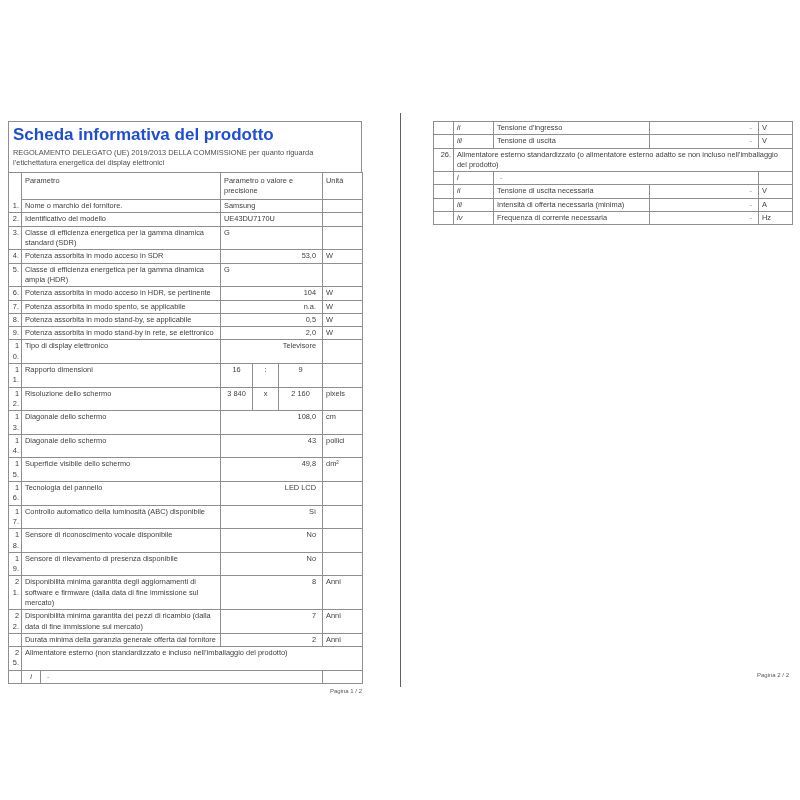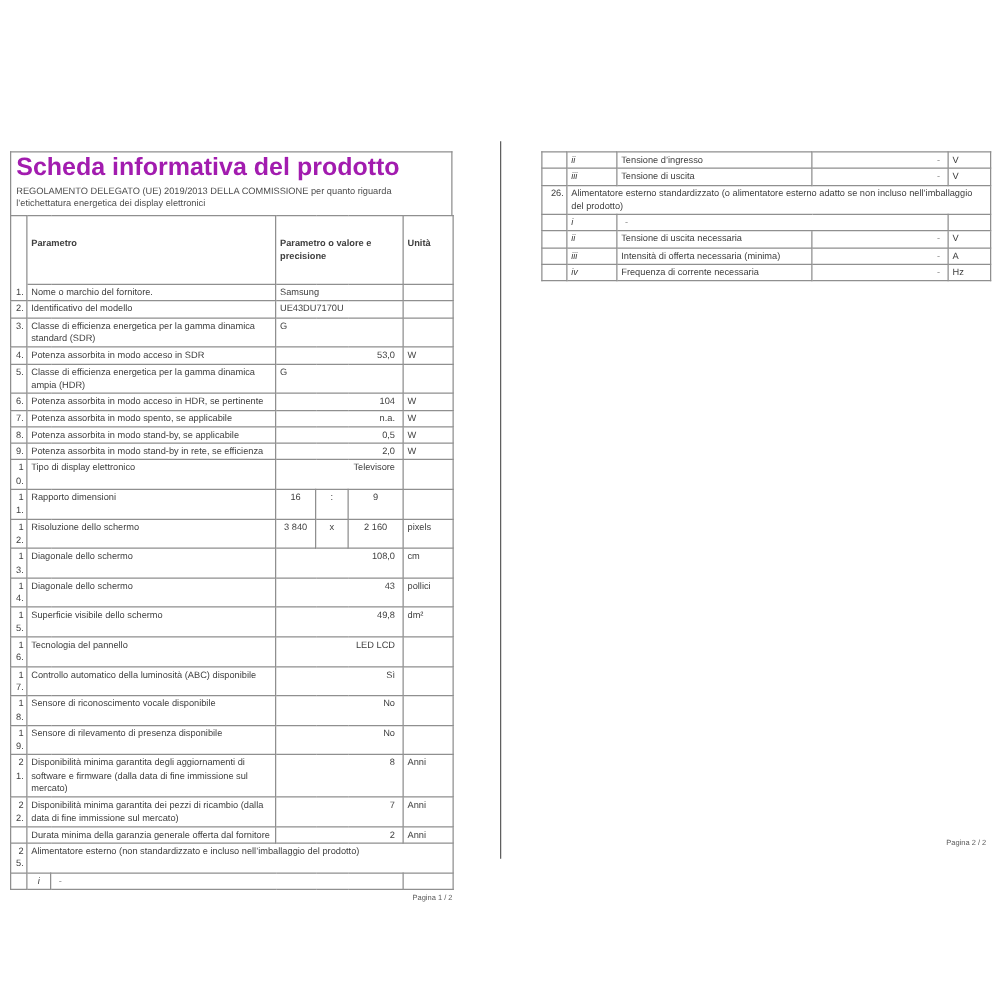--- a/index.html
+++ b/index.html
@@ -4,30 +4,30 @@
 <style>
   html,body { margin:0; padding:0; background:#ffffff; }
   .canvas {
     position:relative; width:800px; height:800px; background:#ffffff;
     font-family:"Liberation Sans", sans-serif; color:#404040; overflow:hidden;
   }
 
   
   .page-left { position:absolute; left:8px; top:121px; width:354px; }
   .title-block { border:1px solid #8f8f8f; border-bottom:none; padding:2px 4px 4px 4px; box-sizing:border-box; }
-  .doc-title { margin:0; font-size:20px; line-height:21px; font-weight:bold; color:#a21caf; }
+  .doc-title { margin:0; font-size:17px; line-height:21px; font-weight:bold; color:#1d4ed8; }
   .doc-reg { margin:3px 0 0 0; font-size:7.4px; line-height:9.8px; color:#4d4d4d; white-space:pre-line; }
 
   table { border-collapse:collapse; width:100%; table-layout:fixed; }
   td, th {
     border:1px solid #8f8f8f; font-size:7.4px; line-height:10.3px;
     padding:1px 3px; vertical-align:top; color:#404040;
     word-wrap:break-word; overflow:hidden; text-align:left; font-weight:normal;
   }
-  th { font-weight:bold; padding:17px 3px; }
+  th { font-weight:normal; padding:3px 3px; }
   .no-btm { border-bottom-style:hidden; }
   .c-num { text-align:right; padding-right:2px; }
   .c-roman { font-style:italic; }
   .t-right { text-align:right; padding-right:6px; }
   .t-center { text-align:center; }
   .pre { white-space:pre-line;margin-left:15px; }
   .dash { color:#8c8c8c; padding-left:6px; }
   .page-footer {
     font-size:6px; line-height:8px; color:#595959; text-align:right;
   }
@@ -113,21 +113,21 @@
             <td>W</td>
           </tr>
           <tr>
             <td class="c-num">8.</td>
             <td class="pre" colspan="2">Potenza assorbita in modo stand-by, se applicabile</td>
             <td class="pre t-right" colspan="3">0,5</td>
             <td>W</td>
           </tr>
           <tr>
             <td class="c-num">9.</td>
-            <td class="pre" colspan="2">Potenza assorbita in modo stand-by in rete, se efficienza</td>
+            <td class="pre" colspan="2">Potenza assorbita in modo stand-by in rete, se elettronico</td>
             <td class="pre t-right" colspan="3">2,0</td>
             <td>W</td>
           </tr>
           <tr>
             <td class="c-num">10.</td>
             <td class="pre" colspan="2">Tipo di display elettronico</td>
             <td class="pre t-right" colspan="3">Televisore</td>
             <td></td>
           </tr>
           <tr>

